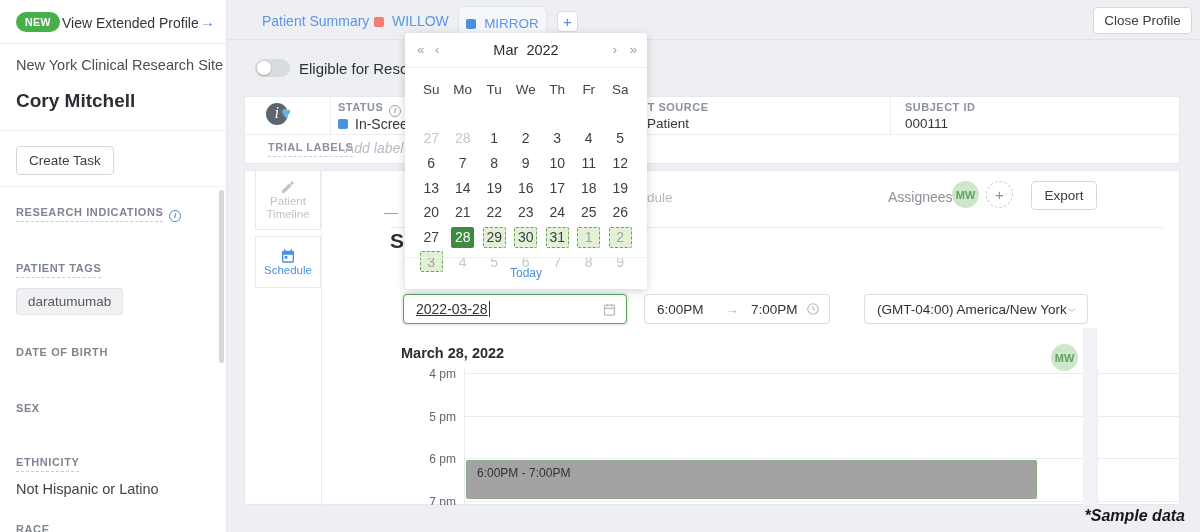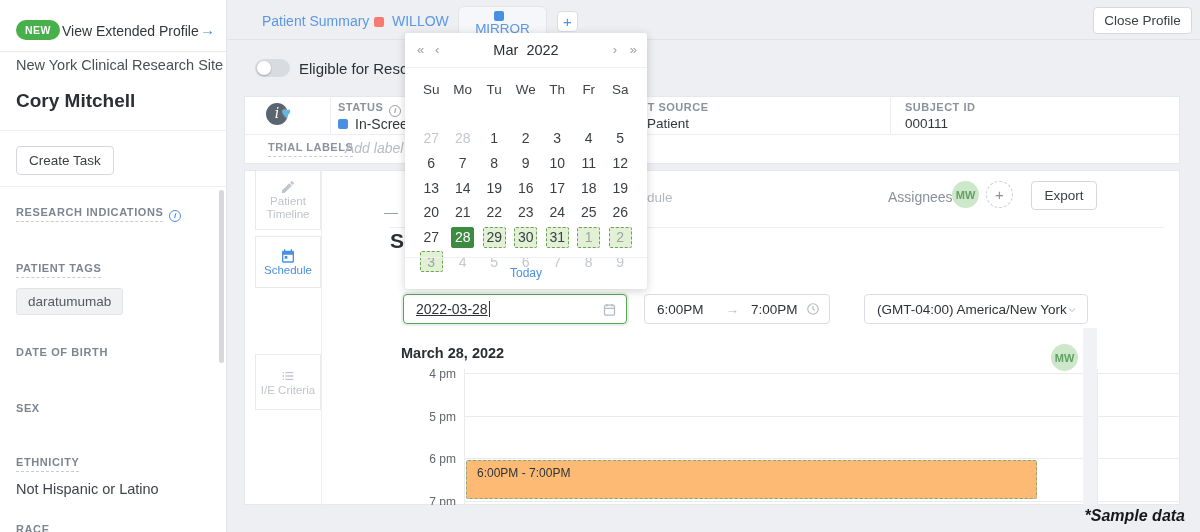--- a/index.html
+++ b/index.html
@@ -3,21 +3,21 @@
 <meta charset="utf-8">
 <style>
   * { margin:0; padding:0; box-sizing:border-box; }
   html,body { width:1200px; height:532px; }
   body { font-family:"Liberation Sans", sans-serif; color:#2b2f33; }
   .stage { position:relative; width:1200px; height:532px; background:#edeff3; overflow:hidden; }
   .abs { position:absolute; }
 
   
   .sidebar { position:absolute; left:0; top:0; width:227px; height:532px; background:#fff; border-right:1px solid #e2e5e9; }
-  .sb-top { position:absolute; left:0; top:8px; width:227px; height:44px; border-bottom:1px solid #e8eaed; }
+  .sb-top { position:absolute; left:0; top:0; width:227px; height:44px; border-bottom:1px solid #e8eaed; }
   .badge-new { position:absolute; left:16px; top:12px; background:#47b04b; color:#fff; font-size:10.5px; font-weight:bold; letter-spacing:.4px; padding:4px 9px; border-radius:10px; }
   .sb-link { position:absolute; left:62px; top:15px; font-size:14px; color:#33373c; }
   .sb-arrow { position:absolute; right:12px; top:13px; color:#4a90e2; font-size:15px; }
   .sb-site { position:absolute; left:16px; top:57px; font-size:14.5px; color:#4a4f55; }
   .sb-name { position:absolute; left:16px; top:90px; font-size:19px; font-weight:bold; color:#2b2f33; }
   .sb-divider { position:absolute; left:0; width:227px; border-top:1px solid #eceef1; }
   .btn { background:#fff; border:1px solid #d5d9de; border-radius:4px; font-size:13.5px; color:#3c4043; font-family:inherit; cursor:pointer; }
   .create-task { position:absolute; left:16px; top:146px; padding:6px 12px; }
   .sb-label { position:absolute; left:16px; font-size:11px; font-weight:bold; letter-spacing:.6px; color:#7d8590; }
   .dashed-u { border-bottom:1px dashed #c9cdd3; padding-bottom:3px; }
@@ -25,21 +25,21 @@
   .info-blue { color:#4a90e2; }
   .info-gray { color:#9aa0a6; }
   .tag-chip { position:absolute; left:16px; top:288px; background:#f0f1f3; border:1px solid #e2e4e8; border-radius:3px; padding:5px 11px; font-size:13.5px; color:#55595e; }
   .sb-value { position:absolute; left:16px; font-size:14.5px; color:#3f444a; }
   .sb-scrollbar { position:absolute; right:2px; top:190px; width:5px; height:173px; background:#d6d8db; border-radius:3px; }
 
   
   .tabbar { position:absolute; left:227px; top:0; width:973px; height:40px; background:#edeff3; border-bottom:1px solid #e0e3e8; }
   .tab-text { position:absolute; top:13px; font-size:14px; color:#5b97e4; cursor:pointer; }
   .tab-dot { display:inline-block; width:10px; height:10px; border-radius:2px; margin-right:8px; vertical-align:-1px; }
-  .tab-active { position:absolute; left:458px; top:6px; width:89px; height:34px; background:#f5f7fa; border:1px solid #e2e5ea; border-bottom:none; border-radius:6px 6px 0 0; display:flex; align-items:center; justify-content:center; font-size:13.5px; color:#5b97e4; cursor:pointer;flex-direction:column; }
+  .tab-active { position:absolute; left:458px; top:6px; width:89px; height:34px; background:#f5f7fa; border:1px solid #e2e5ea; border-bottom:none; border-radius:6px 6px 0 0; display:flex; align-items:center; justify-content:center; font-size:13.5px; color:#5b97e4; cursor:pointer; }
   .add-tab { position:absolute; left:557px; top:11px; width:21px; height:21px; background:#fff; border:1px solid #d9dde2; border-radius:4px; color:#4a90e2; font-size:15px; line-height:19px; text-align:center; cursor:pointer; }
   .close-profile { position:absolute; left:1093px; top:7px; width:99px; height:27px; }
 
   
   .toggle { position:absolute; left:255px; top:59px; width:35px; height:18px; background:#d8dbdf; border-radius:9px; cursor:pointer; }
   .toggle .knob { position:absolute; left:2px; top:2px; width:14px; height:14px; background:#fff; border-radius:50%; box-shadow:0 1px 2px rgba(0,0,0,.25); }
   .toggle-label { position:absolute; left:299px; top:60px; font-size:15px; color:#2d3135; }
 
   
   .card { position:absolute; background:#fff; border:1px solid #e5e8ec; }
@@ -74,21 +74,21 @@
   .time-input { left:644px; width:186px; }
   .tz-select { left:864px; width:224px; cursor:pointer; }
   .arrow-gray { color:#b4bac1; }
 
   
   .day-header { position:absolute; left:401px; top:345px; font-size:14.5px; font-weight:bold; color:#2b2f33; }
   .tl-viewport { position:absolute; left:398px; top:369px; width:782px; height:136px; overflow:hidden; }
   .tl-label { position:absolute; left:0; width:58px; text-align:right; font-size:12px; color:#61666c; }
   .tl-line { position:absolute; left:66px; width:716px; height:1px; background:#e9ebee; }
   .tl-vline { position:absolute; width:1px; background:#e9ebee; top:0; height:136px; }
-  .event { position:absolute; left:68px; top:90.5px; width:571px; height:39px; background:#fdba74; border:1px dashed #85a97c; border-radius:2px; font-size:12px; color:#2f3337; padding:5px 0 0 10px; cursor:pointer; }
+  .event { position:absolute; left:68px; top:90.5px; width:571px; height:39px; background:#a3a3a3; border:1px dashed #85a97c; border-radius:2px; font-size:12px; color:#2f3337; padding:5px 0 0 10px; cursor:pointer; }
   .tl-scroll { position:absolute; left:1083px; top:328px; width:14px; height:177px; background:#f0f2f5; }
 
   .footer-strip { position:absolute; left:227px; top:505px; width:973px; height:27px; background:#edeff3; }
   .sample-note { position:absolute; right:15px; top:507px; font-size:16px; font-weight:bold; font-style:italic; color:#17181a; }
 
   
   .cal-popup { position:absolute; left:405px; top:33px; width:242px; height:256px; background:#fff; border-radius:3px; box-shadow:0 2px 10px rgba(0,0,0,.18); z-index:20; }
   .cal-header { position:relative; height:35px; border-bottom:1px solid #f0f1f3; }
   .cal-nav { position:absolute; top:9px; color:#9aa0a6; font-size:13px; cursor:pointer; }
   .cal-title { position:absolute; left:0; right:0; top:9px; text-align:center; font-size:14.5px; font-weight:normal; color:#2b2f33; }
@@ -179,26 +179,20 @@
         <path d="M3 17.2V21h3.8L17.8 10 14 6.2 3 17.2zM20.7 7.1c.4-.4.4-1 0-1.4l-2.4-2.4c-.4-.4-1-.4-1.4 0l-1.8 1.8 3.8 3.8 1.8-1.8z"></path>
       </svg>
     <span class="nv-label">Patient Timeline</span>
   </div>
   <div class="nav-box nav-active" style="top:236px; height:52px;">
     <svg class="ic" width="16" height="16" viewBox="0 0 24 24" fill="currentColor">
         <path d="M19 4h-1V2h-2v2H8V2H6v2H5c-1.1 0-2 .9-2 2v14c0 1.1.9 2 2 2h14c1.1 0 2-.9 2-2V6c0-1.1-.9-2-2-2zm0 16H5V10h14v10zM7 12h4v4H7z"></path>
       </svg>
     <span class="nv-label">Schedule</span>
   </div>
-  <div class="nav-box" style="top:354px; height:56px;">
-    <svg class="ic" width="16" height="16" viewBox="0 0 24 24" fill="currentColor">
-        <path d="M4 6h2v2H4zM8 6h12v2H8zM4 11h2v2H4zM8 11h12v2H8zM4 16h2v2H4zM8 16h12v2H8z"></path>
-      </svg>
-    <span class="nv-label">I/E Criteria</span>
-  </div>
 
   <div class="abs fragment" style="left:384px; top:204px; color:#9aa0a8; font-size:14px;">—</div>
   <div class="abs fragment" style="left:647px; top:190px;">dule</div>
   <div class="assignees-label">Assignees</div>
   <div class="avatar" style="left:952px; top:181px;">MW</div>
   <div class="add-assignee">+</div>
   <button class="btn export-btn">Export</button>
   <div class="hline" style="left:390px; top:227px; width:774px; background:#ebedf0;"></div>
   <div class="section-heading">Schedule</div>
 

